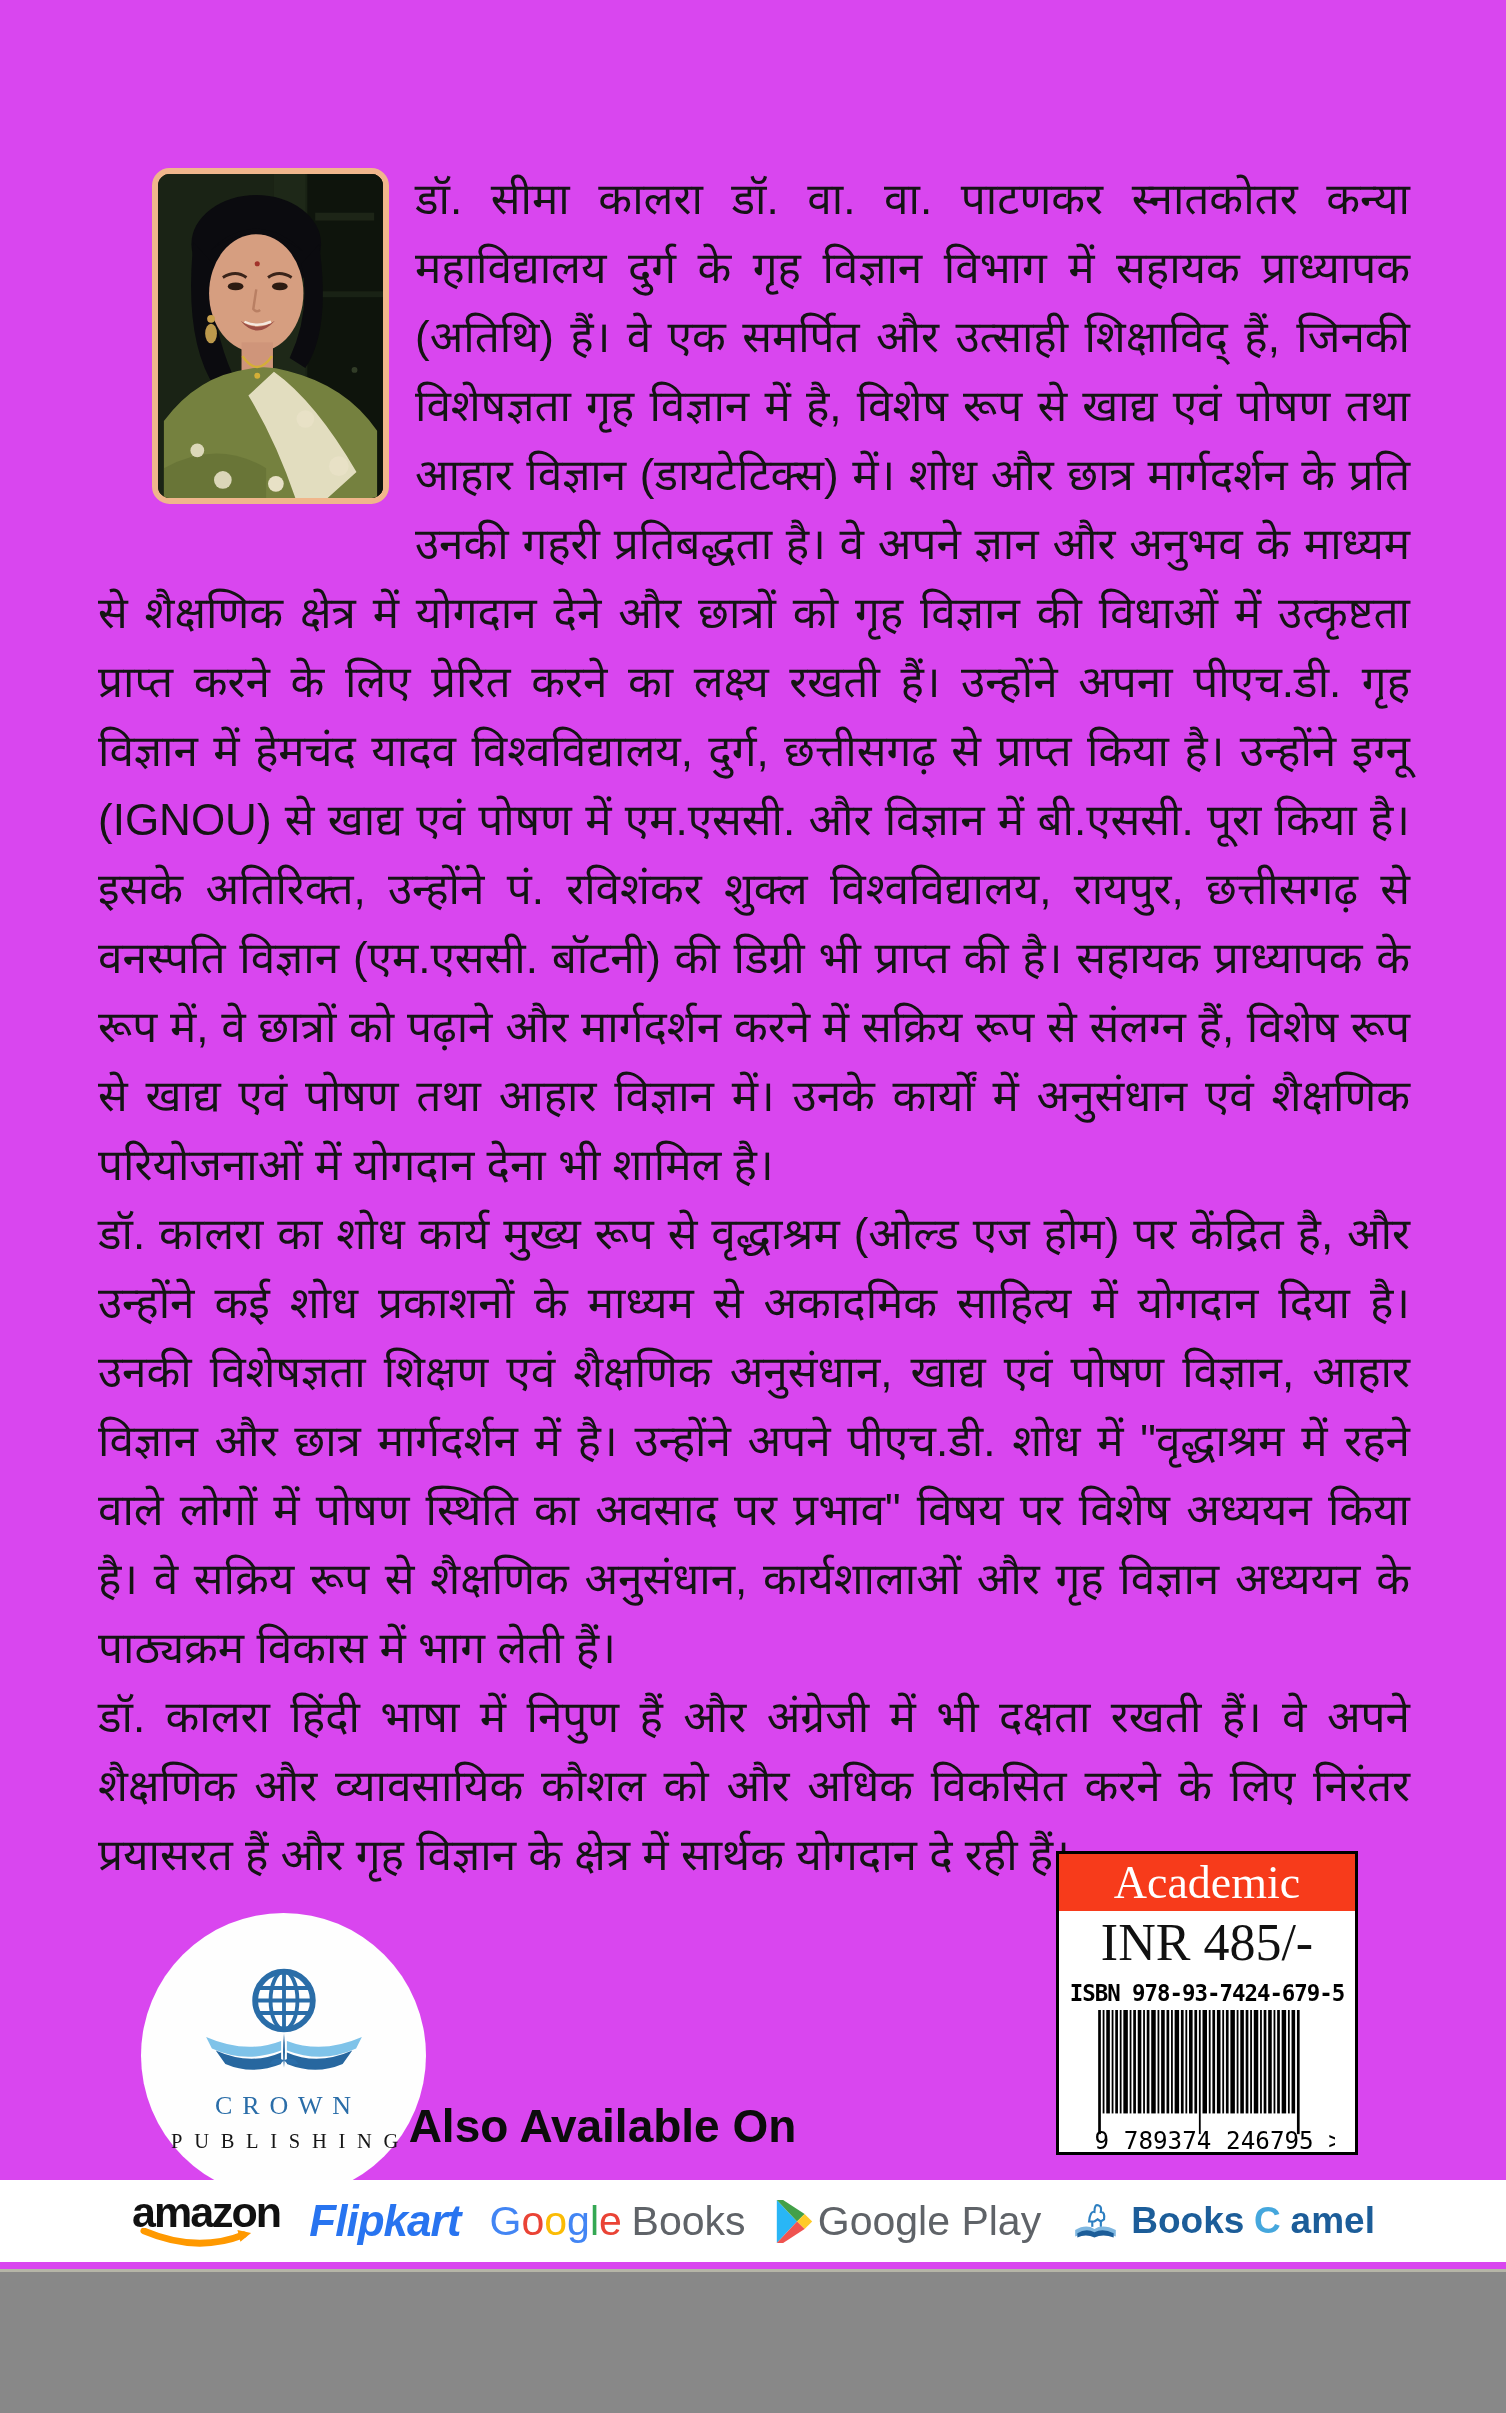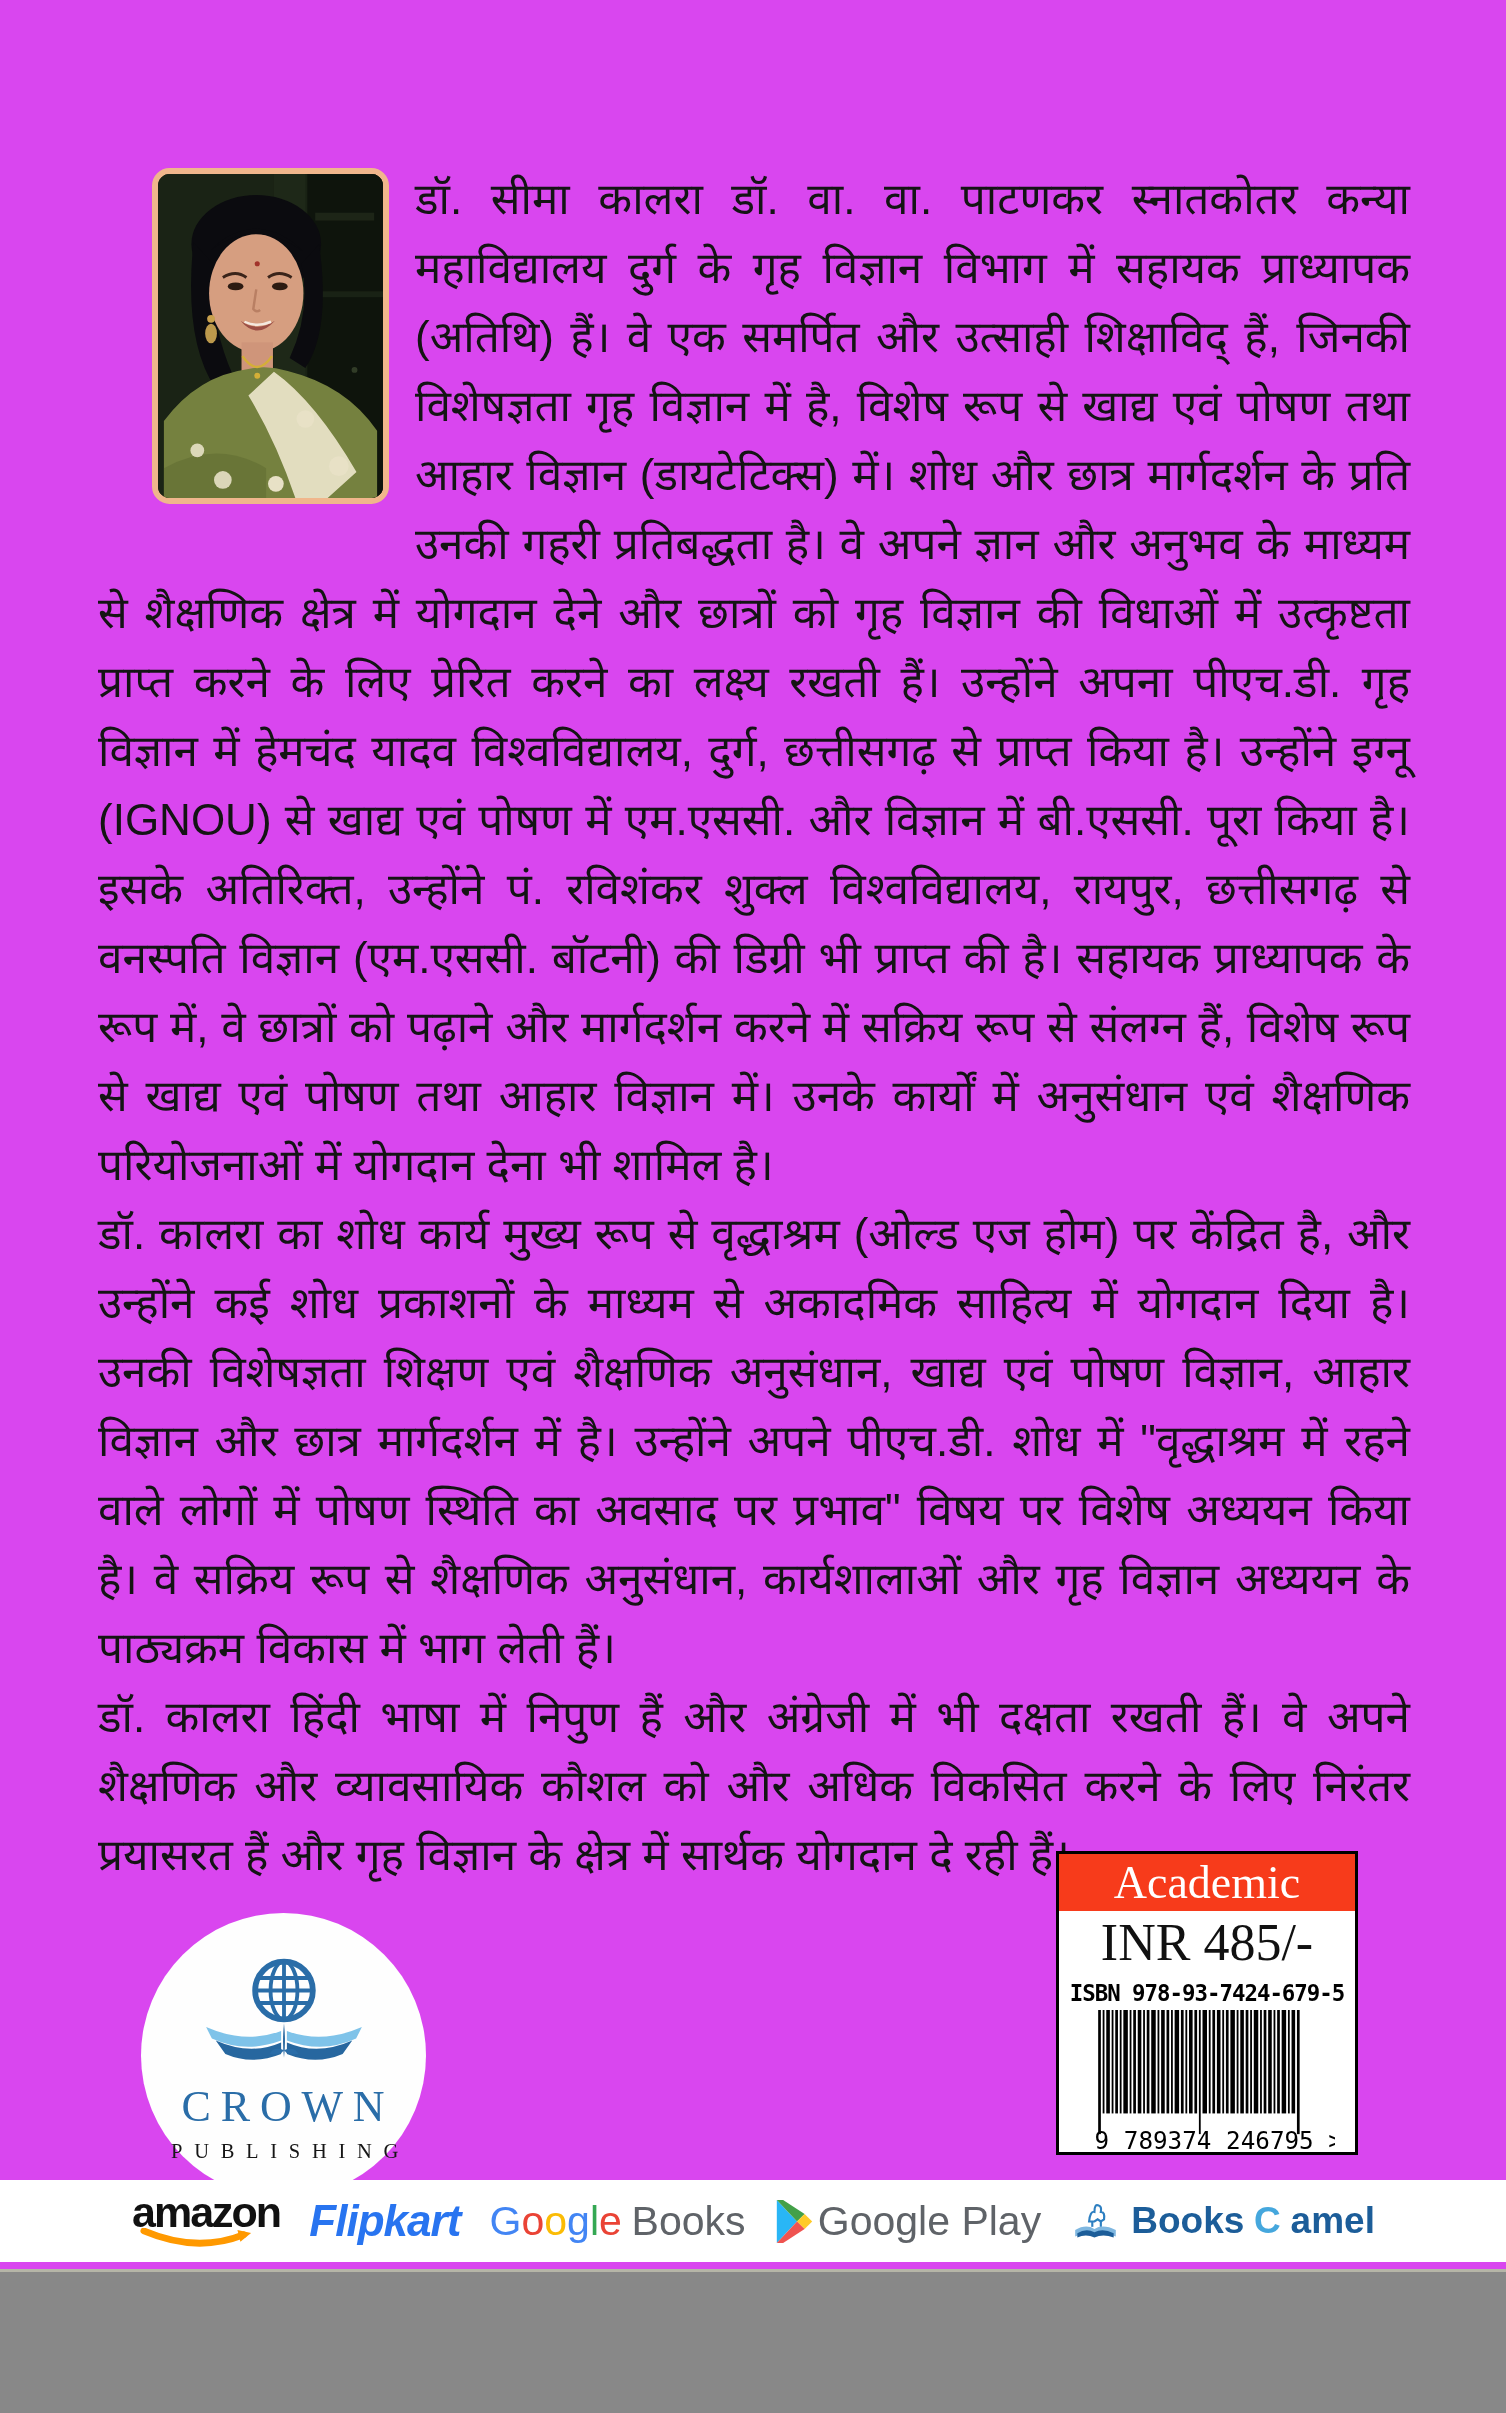--- a/index.html
+++ b/index.html
@@ -32,21 +32,21 @@
 
   
   .crown{
     position:absolute; left:141px; top:1913px; width:285px; height:285px;
     background:#FEFEFE; border-radius:50%;
     display:flex; flex-direction:column; align-items:center; justify-content:center;
   }
   .crown svg{width:168px; height:125px; margin-top:5.9px;}
   .crown-name{
     font-family:"Liberation Serif", serif; color:#2A6DA8;
-    font-size:44px; letter-spacing:9.8px; margin-top:2px; margin-left:9px;
+    font-size:26px; letter-spacing:9.8px; margin-top:2px; margin-left:9px;
   }
   .crown-sub{
     font-family:"Liberation Serif", serif; color:#161616;
     font-size:20.5px; letter-spacing:11.7px; margin-top:8.8px; margin-left:14px;
   }
 
   
   .pricebox{
     position:absolute; left:1056px; top:1851px; width:302px; height:304px;
     background:#fff; border:3.9px solid #000; box-sizing:border-box;
@@ -227,20 +227,21 @@
         <rect x="209" y="0" width="3" height="115"></rect>
         <rect x="214" y="0" width="5" height="115"></rect>
         <rect x="221" y="0" width="2" height="115"></rect>
         <rect x="225" y="0" width="4" height="115"></rect>
         <rect x="231" y="0" width="3" height="138"></rect>
       </g>
       <text x="6" y="155" font-family="DejaVu Sans Mono, monospace" font-size="27" fill="#000">9 789374 246795 &gt;</text>
     </svg>
   </div>
 
+  <div class="also">Also Available On</div>
 
   <div class="strip">
 
     <div class="store amazon-wrap">
       <span class="amazon-text">amazon</span>
       <svg class="amazon-smile" viewBox="0 0 118 22">
         <path d="M4,3 Q58,26 106,7" stroke="#FF9900" stroke-width="7" fill="none" stroke-linecap="round"></path>
         <path d="M100,2 L114,5 L103,14 Z" fill="#FF9900"></path>
       </svg>
     </div>

